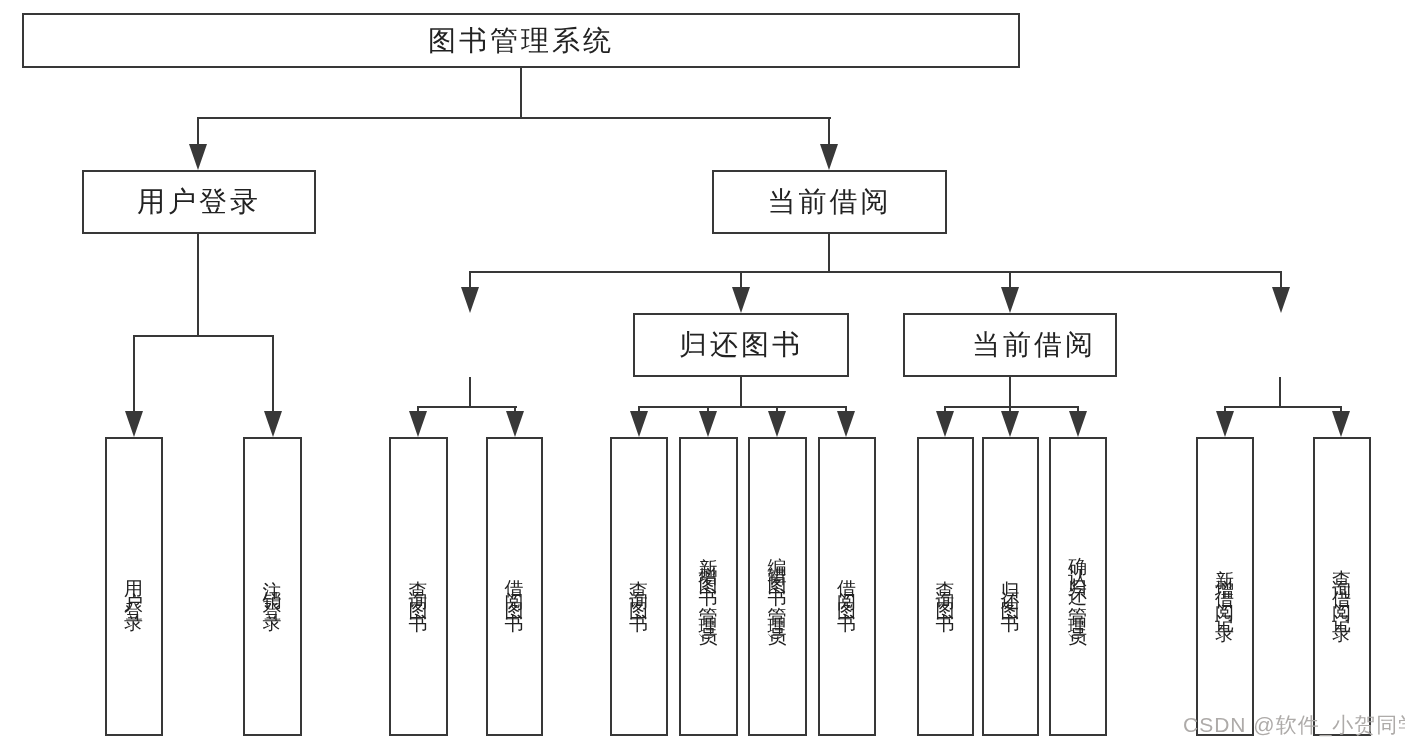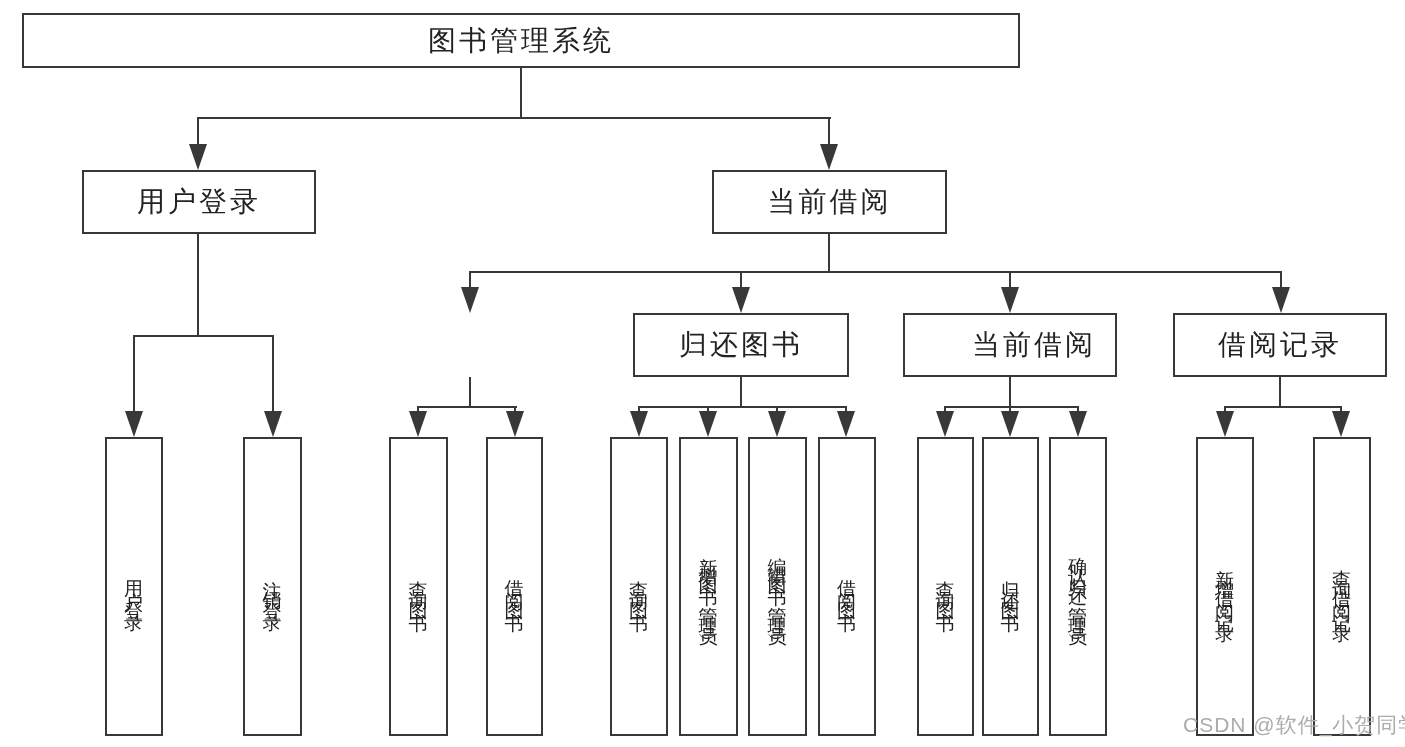--- a/index.html
+++ b/index.html
@@ -65,21 +65,20 @@
 
   <div class="box hlabel" style="left:82px; top:170px; width:234px; height:64px;">用户登录</div>
 
   <div class="box hlabel" style="left:712px; top:170px; width:235px; height:64px;">当前借阅</div>
 
 
   <div class="box hlabel" style="left:633px; top:313px; width:216px; height:64px;">归还图书</div>
 
   <div class="box hlabel" style="left:903px; top:313px; width:214px; height:64px;padding-left:48px;">当前借阅</div>
 
-  <div class="box hlabel" style="left:1173px; top:313px; width:214px; height:64px;">借阅记录</div>
 
   <div class="box vlabel" style="left:105px; top:437px; width:58px; height:299px;">用户登录</div>
 
   <div class="box vlabel" style="left:243px; top:437px; width:59px; height:299px;">注销登录</div>
 
   <div class="box vlabel" style="left:389px; top:437px; width:59px; height:299px;">查询图书</div>
 
   <div class="box vlabel" style="left:486px; top:437px; width:57px; height:299px;">借阅图书</div>
 
   <div class="box vlabel" style="left:610px; top:437px; width:58px; height:299px;">查询图书</div>

